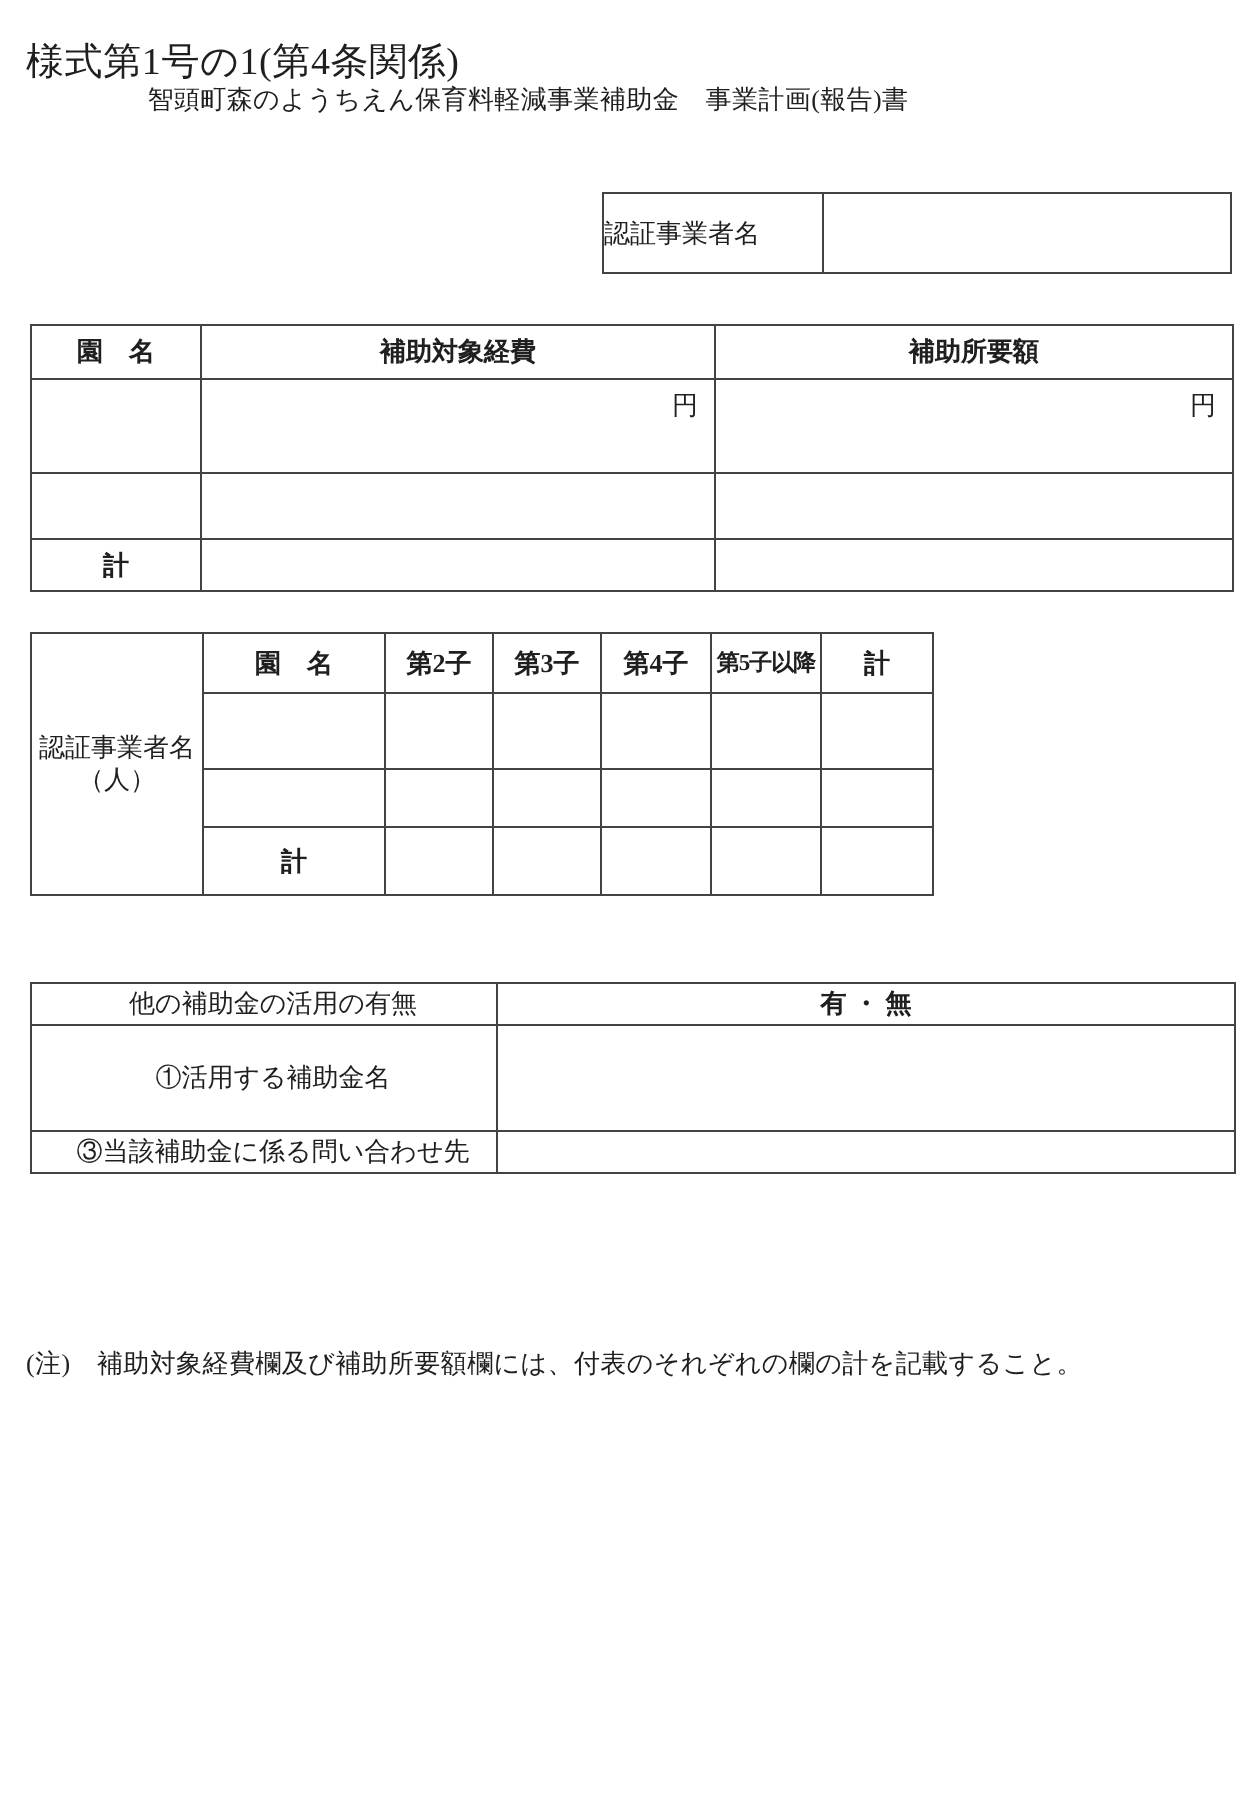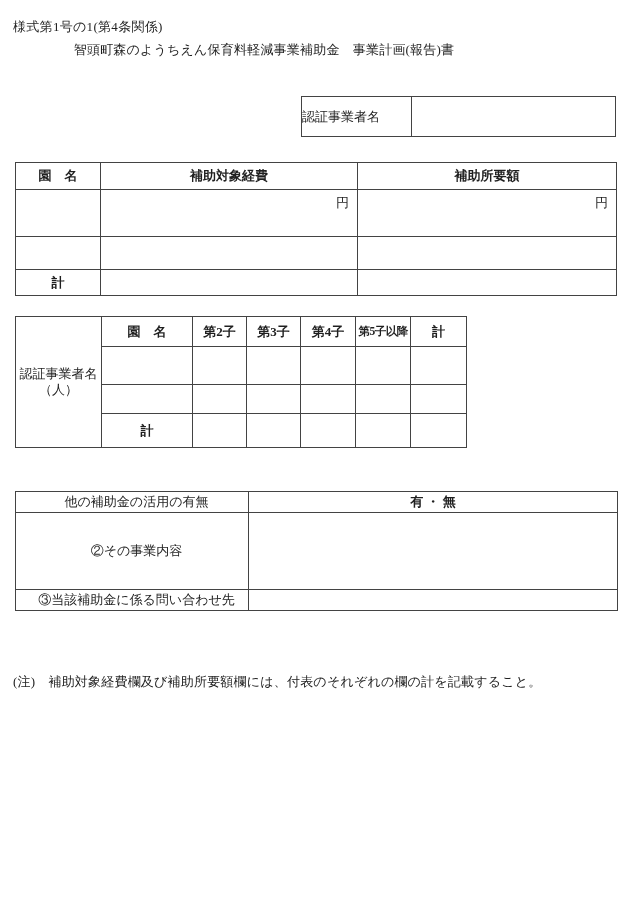--- a/index.html
+++ b/index.html
@@ -13,21 +13,21 @@
     position: relative;
     font-family: "Liberation Serif", "DejaVu Serif", serif;
     color: #1f1f1f;
     -webkit-font-smoothing: antialiased;
   }
   .abs { position: absolute; }
 
   .form-number {
     left: 13px;
     top: 18px;
-    font-size: 13px;
+    font-size: 19px;
     letter-spacing: 0.3px;
     white-space: nowrap;
   }
   .doc-title {
     left: 0;
     top: 41px;
     width: 528px;
     text-align: center;
     font-size: 13px;
     letter-spacing: 0.2px;
@@ -199,22 +199,22 @@
   <table class="abs" id="t3">
     <colgroup>
         <col style="width:233px">
         <col style="width:369px">
       </colgroup>
     <tbody>
       <tr class="r22">
         <td class="lbl">他の補助金の活用の有無</td>
         <td class="c">有 ・ 無</td>
       </tr>
-      <tr class="r78">
-        <td class="lbl">②その事業内容</td>
+      <tr class="r54">
+        <td class="lbl">①活用する補助金名</td>
         <td></td>
       </tr>
       <tr class="r22b">
         <td class="lbl">③当該補助金に係る問い合わせ先</td>
         <td></td>
       </tr>
     </tbody>
   </table>
 
   <div class="abs footnote">(注)　補助対象経費欄及び補助所要額欄には、付表のそれぞれの欄の計を記載すること。</div>

